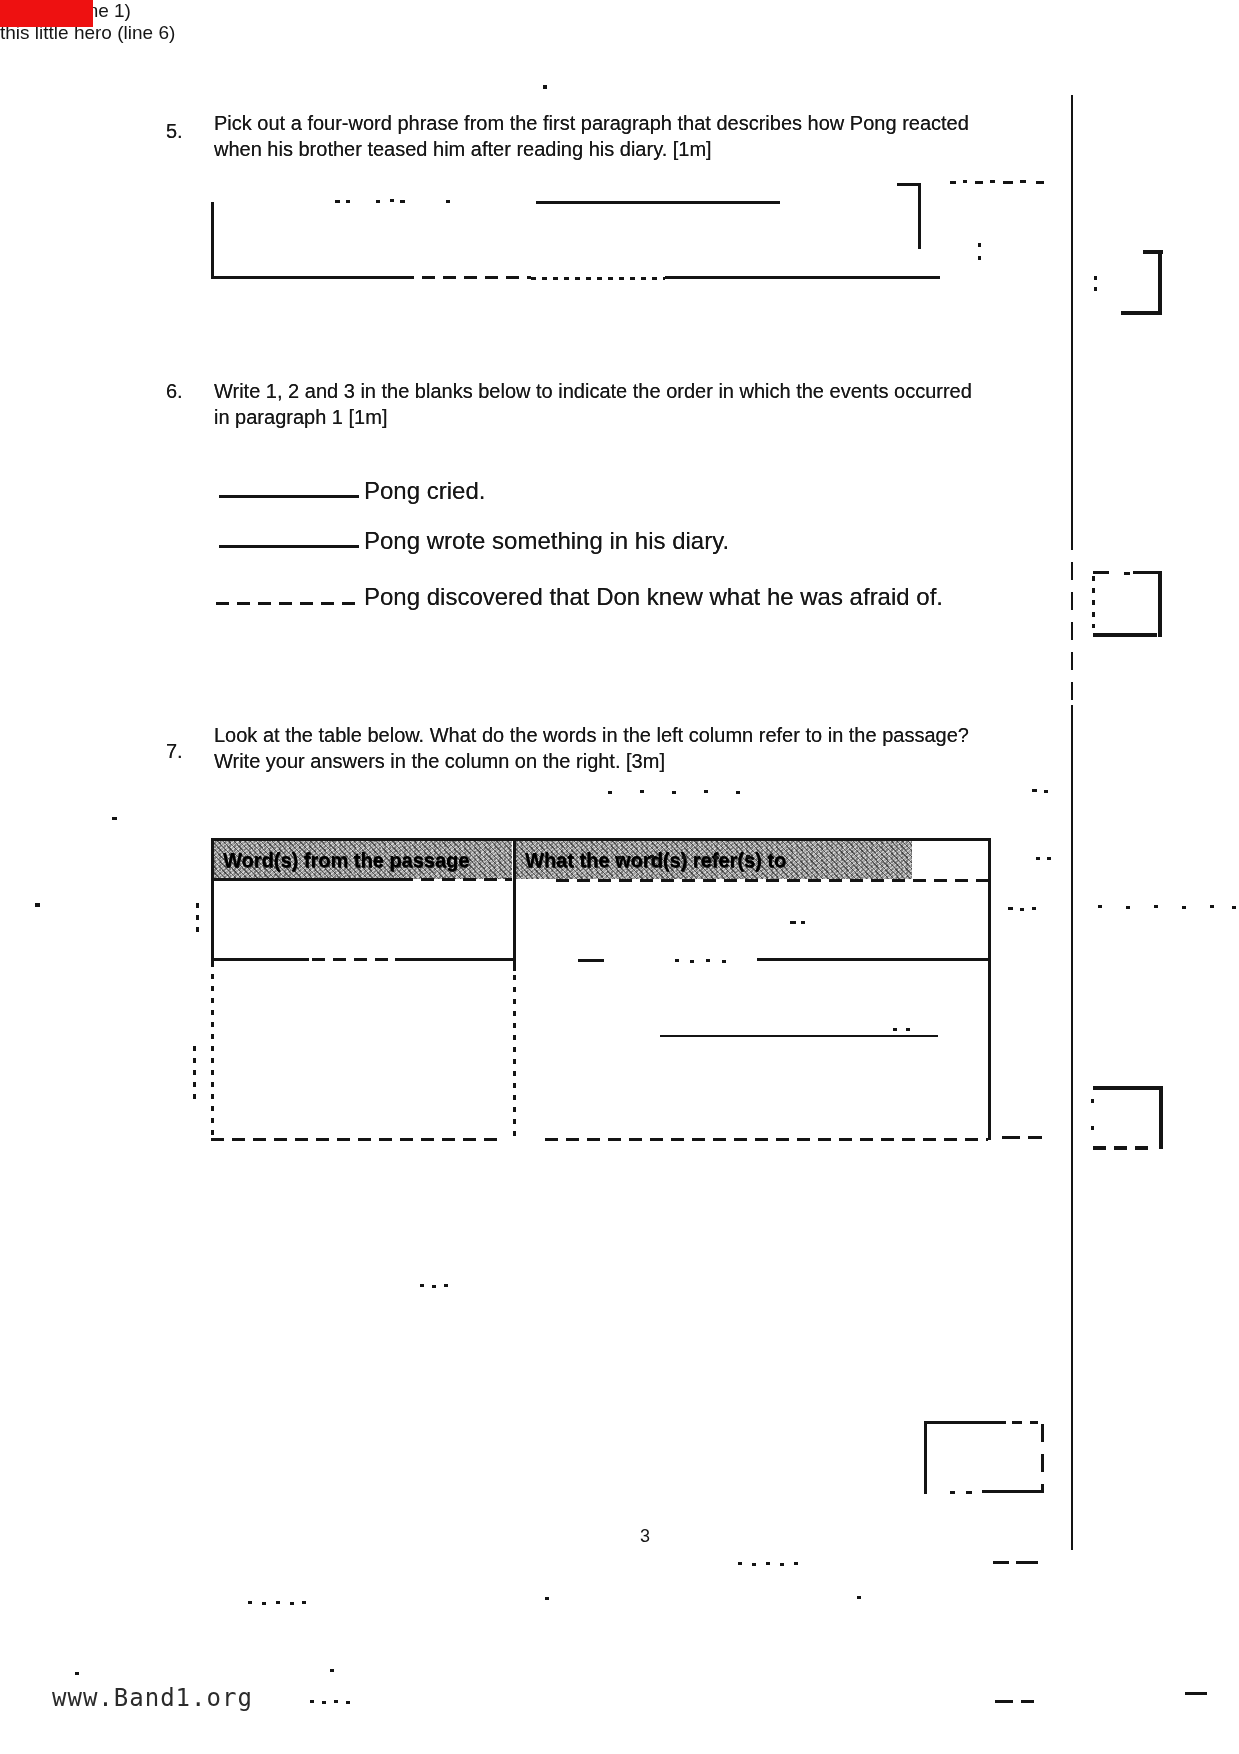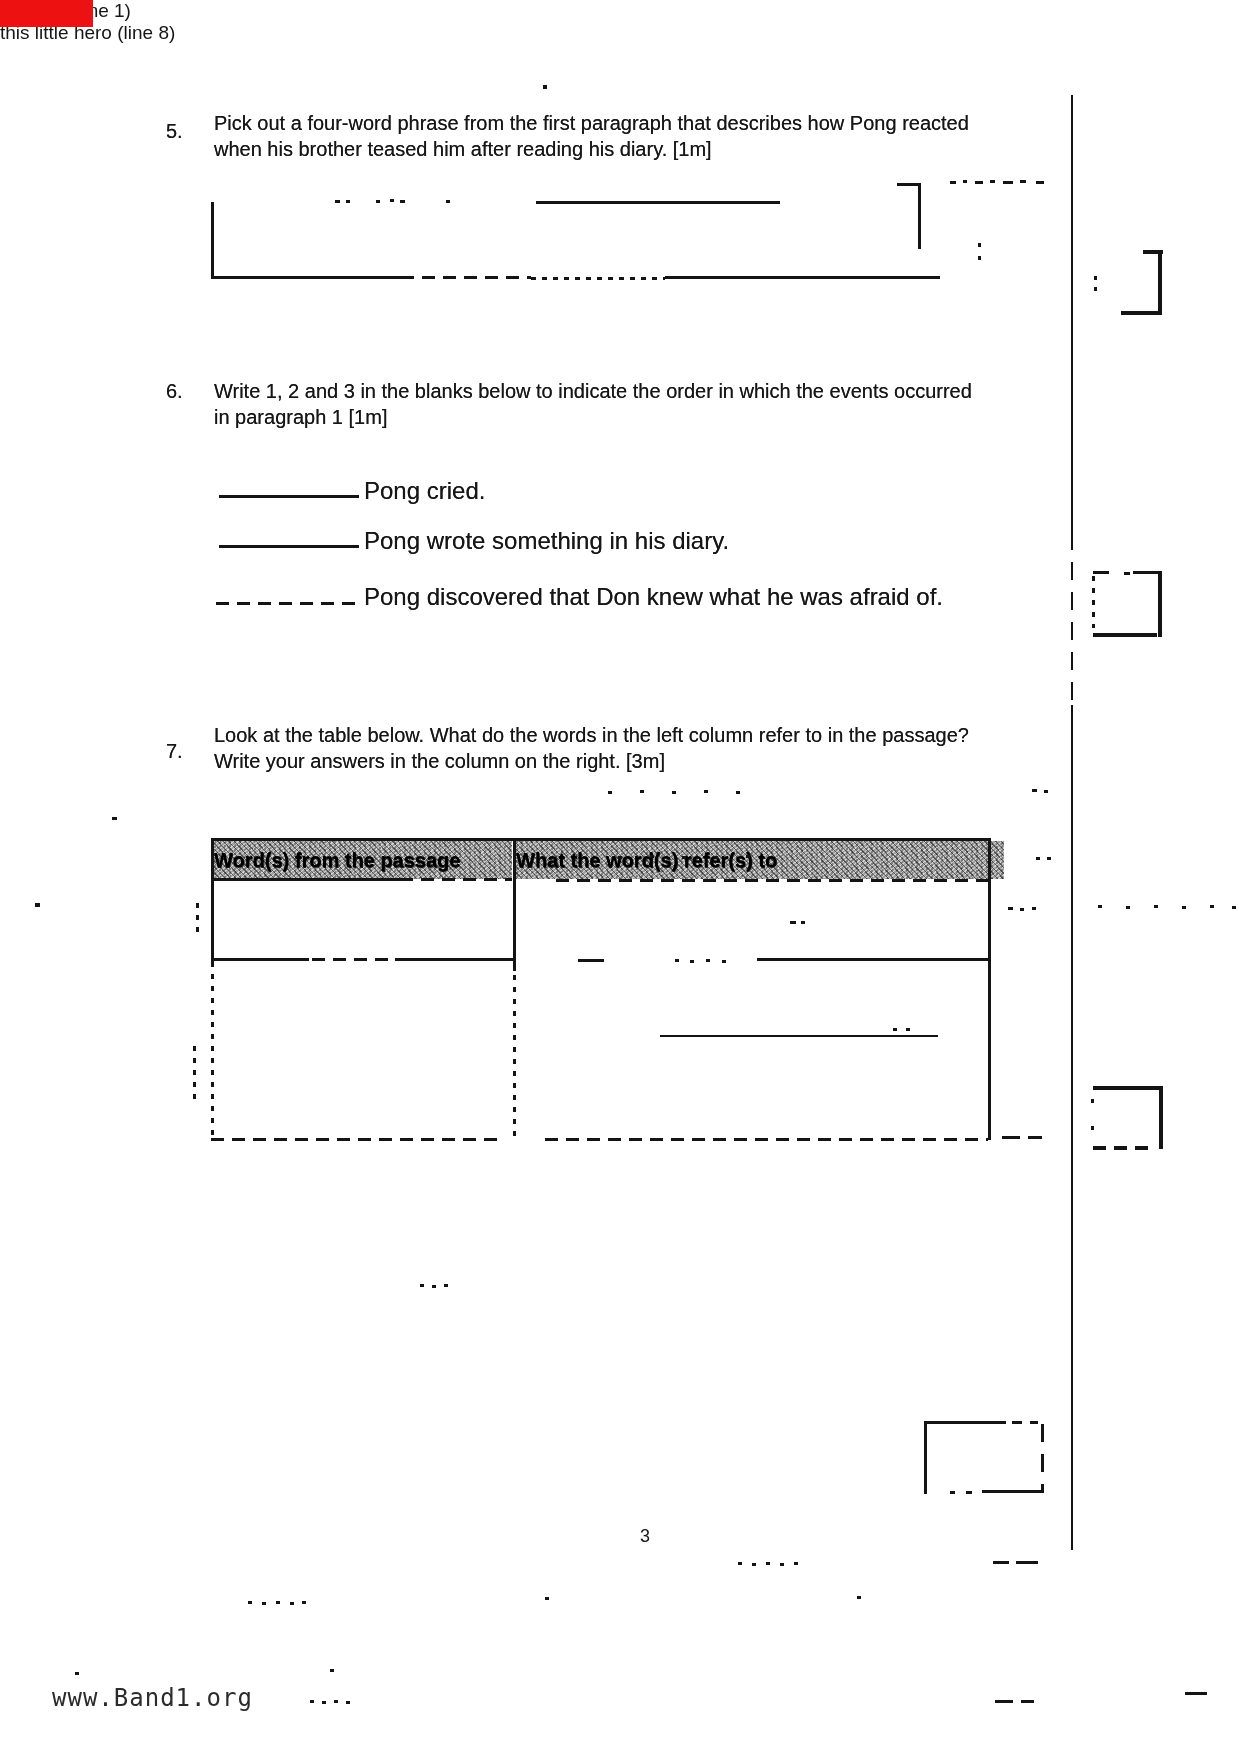--- a/index.html
+++ b/index.html
@@ -34,21 +34,21 @@
   .hdr-cell{
     position:absolute;height:38px;
     background-color:#a2a2a2;
     background-image:
       repeating-linear-gradient(47deg, rgba(15,15,15,.55) 0 1px, transparent 1px 4px),
       repeating-linear-gradient(-39deg, rgba(255,255,255,.55) 0 1px, transparent 1px 3px),
       repeating-linear-gradient(90deg, rgba(0,0,0,.22) 0 2px, transparent 2px 5px);
     display:flex;align-items:center;
   }
   .hdr-text{
-    font-weight:bold;font-size:20px;padding-left:0;
+    font-weight:bold;font-size:20px;padding-left:9px;
     color:#000;text-shadow:.6px .6px 0 rgba(0,0,0,.85);
     white-space:nowrap;
   }
   .pagenum{position:absolute;font-size:18px;}
   .watermark{
     position:absolute;
     font-family:"DejaVu Sans Mono","Liberation Mono",monospace;
     font-size:24px;color:#2b2b2b;letter-spacing:1px;
   }
 </style>
@@ -121,40 +121,40 @@
     <div class="txt qbody" style="left:214px;top:722px">Look at the table below. What do the words in the left column refer to in the passage?
 Write your answers in the column on the right. [3m]</div>
   </div>
 
   <div>
     <div class="hl" style="left:211px;top:838px;width:779px;height:3px"></div>
 
     <div class="hdr-cell" style="left:214px;top:841px;width:298px">
       <span class="hdr-text">Word(s) from the passage</span>
     </div>
-    <div class="hdr-cell" style="left:516px;top:841px;width:488px">
+    <div class="hdr-cell" style="left:516px;top:841px;width:396px">
       <span class="hdr-text">What the word(s) refer(s) to</span>
     </div>
 
     <div class="hl" style="left:214px;top:878px;width:186px;height:3px"></div>
     <div class="hl dash" style="left:400px;top:878px;width:112px;height:3px"></div>
     <div class="hl dash" style="left:556px;top:879px;width:432px;height:3px"></div>
 
     <div class="vl" style="left:513px;top:838px;width:3px;height:133px"></div>
     <div class="vl dot" style="left:513px;top:975px;width:3px;height:165px"></div>
 
     <div class="vl" style="left:211px;top:838px;width:3px;height:124px"></div>
     <div class="vl dot" style="left:211px;top:962px;width:3px;height:178px"></div>
     <div class="vl" style="left:988px;top:838px;width:3px;height:302px"></div>
 
     <div class="vl dot" style="left:193px;top:1046px;width:3px;height:60px"></div>
     <div class="vl dot" style="left:196px;top:903px;width:3px;height:30px"></div>
 
     <div class="celltxt" style="left:221px;top:905px">a secret (line 1)</div>
-    <div class="celltxt" style="left:221px;top:981px">this little hero (line 8)</div>
+    <div class="celltxt" style="left:221px;top:981px">this little hero (line 6)</div>
 
     <div class="hl" style="left:211px;top:958px;width:98px;height:3px"></div>
     <div class="hl dash" style="left:312px;top:958px;width:78px;height:3px"></div>
     <div class="hl" style="left:395px;top:958px;width:119px;height:3px"></div>
     <div class="hl" style="left:757px;top:958px;width:233px;height:3px"></div>
 
     <div class="hl" style="left:660px;top:1035px;width:278px;height:2px"></div>
 
     <div class="hl dash" style="left:211px;top:1138px;width:292px;height:3px"></div>
     <div class="hl dash" style="left:545px;top:1138px;width:443px;height:3px"></div>

